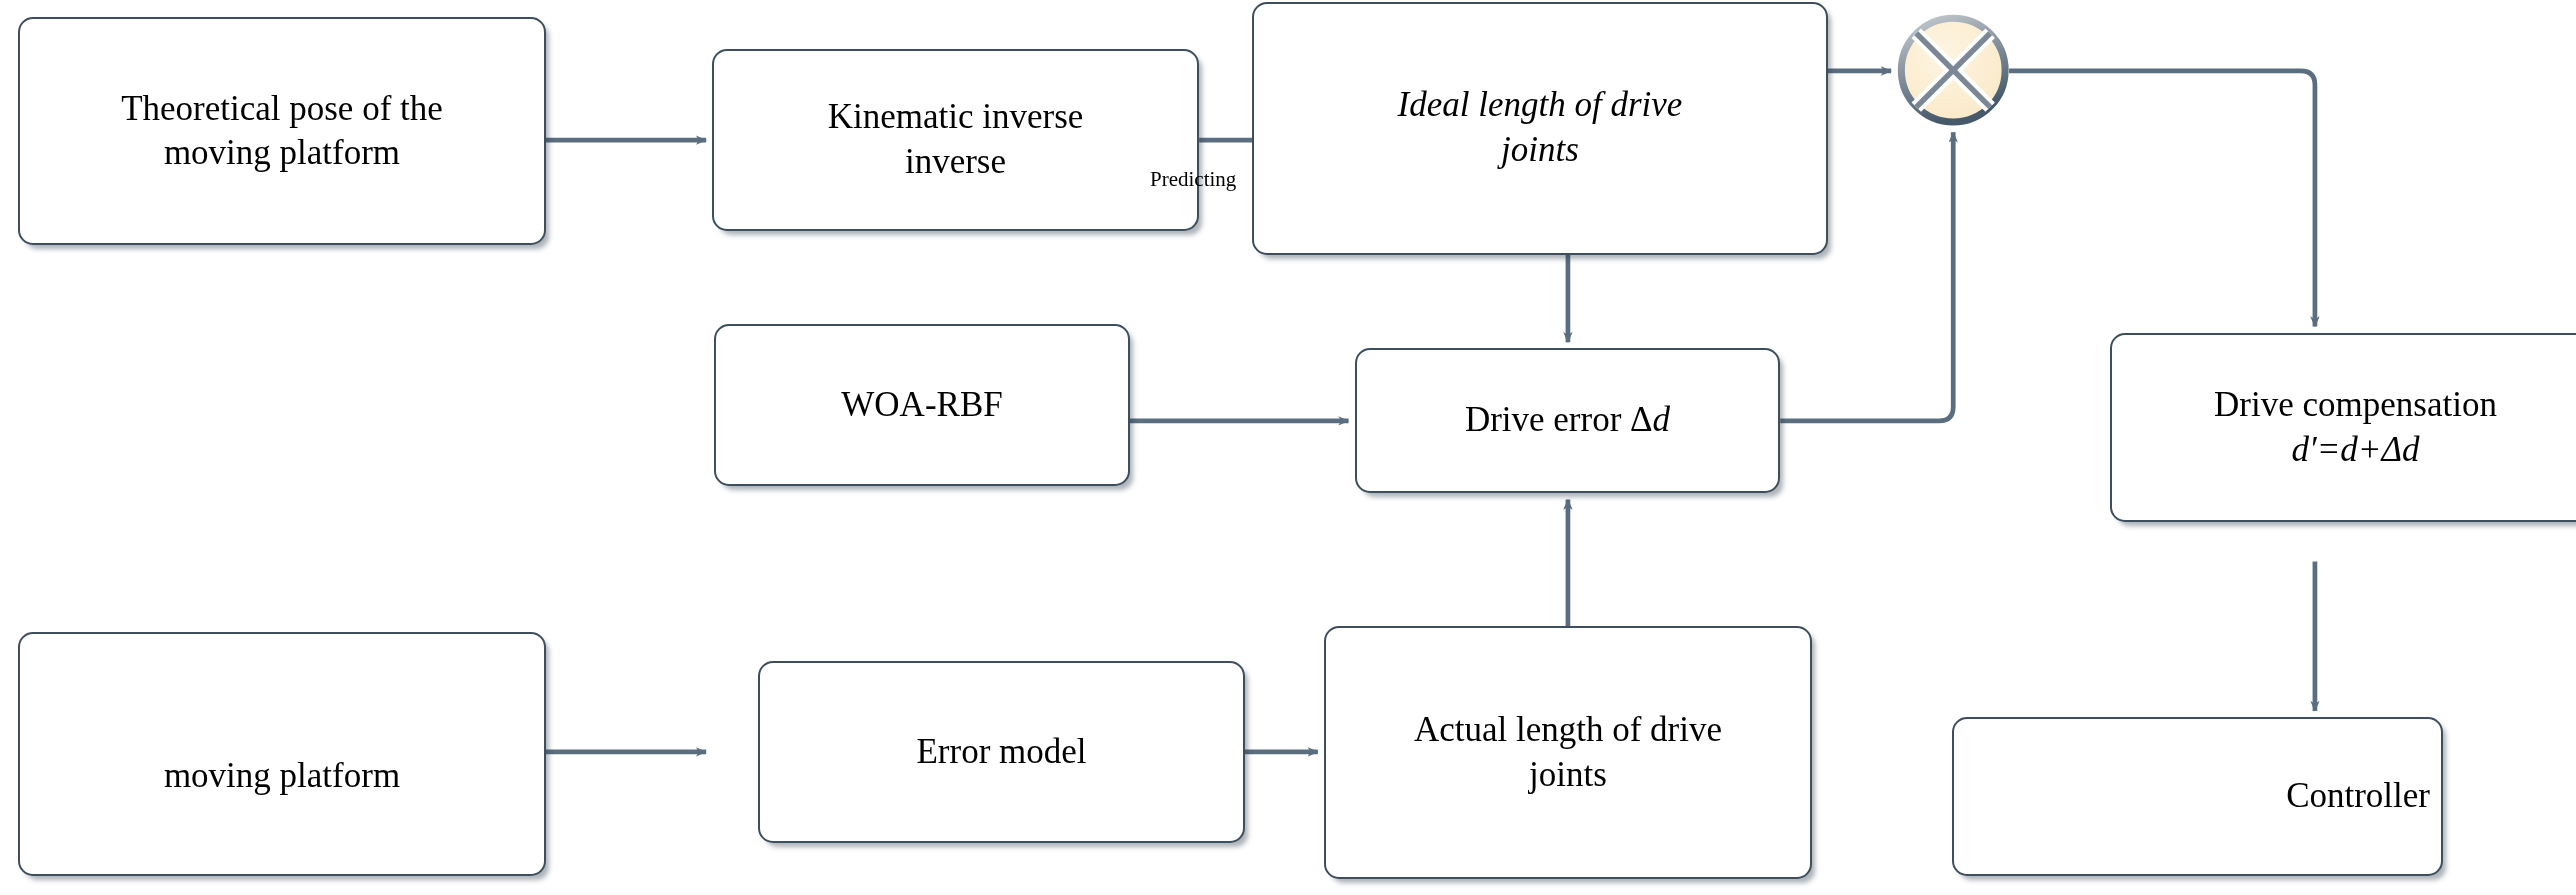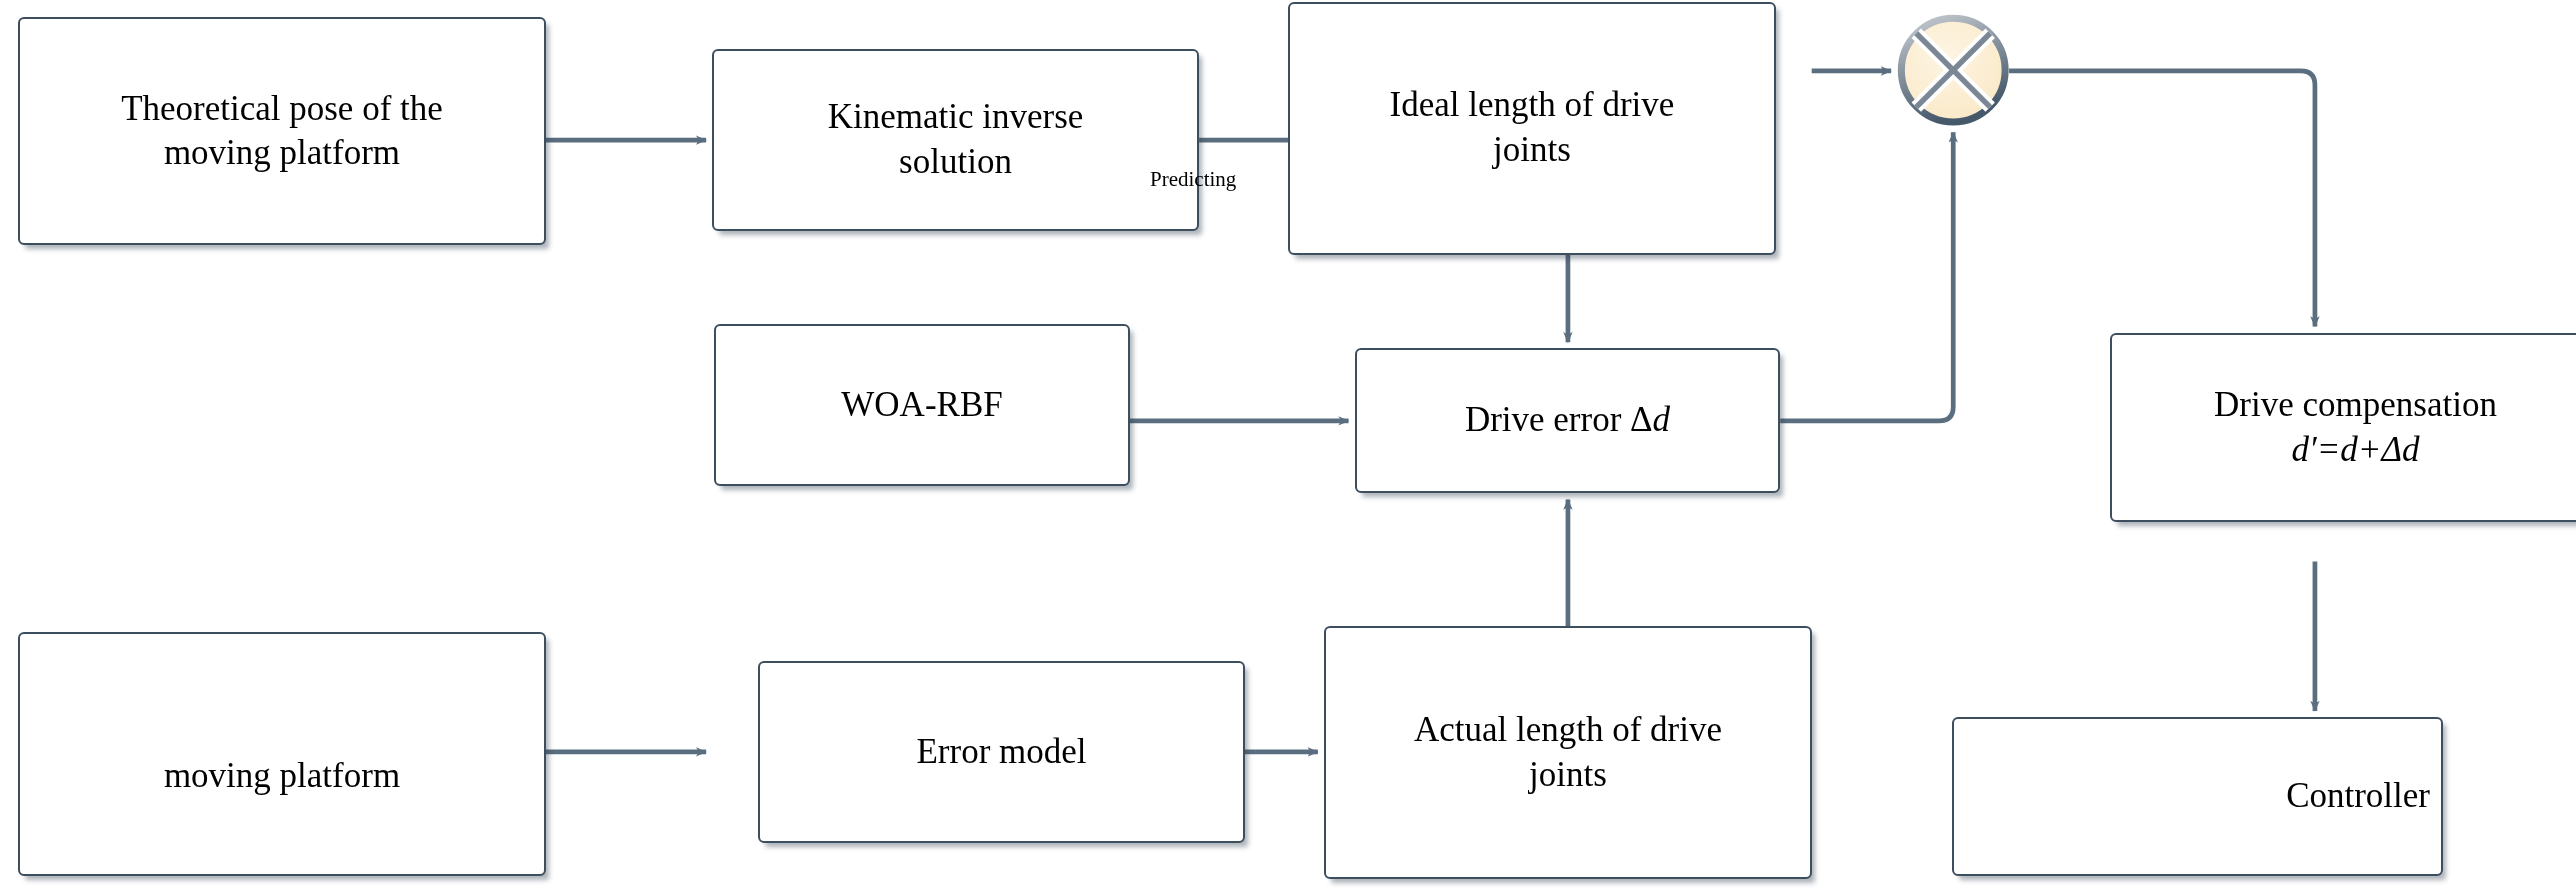--- a/index.html
+++ b/index.html
@@ -4,21 +4,21 @@
 <style>
   html,body{margin:0;padding:0;background:#ffffff;}
   body{width:2576px;height:896px;font-family:"Liberation Serif",serif;overflow:hidden;}
   #stage{position:relative;width:2576px;height:896px;background:#fff;}
   svg.layer{position:absolute;left:0;top:0;width:2576px;height:896px;}
   .node-box{
     position:absolute;
     box-sizing:border-box;
     background:#ffffff;
     border:2.4px solid #3d4e5e;
-    border-radius:6px;
+    border-radius:15px;
     display:flex;
     align-items:center;
     justify-content:center;
     text-align:center;
     color:#000000;
     font-family:"Liberation Serif",serif;
     font-size:35px;
     line-height:1.28;
     box-shadow:4.7px 5.5px 5.5px -2.4px rgba(40,55,70,0.38);
   }
@@ -96,25 +96,25 @@
   <div class="node-box" style="left:18px;top:17.3px;width:528px;height:228px;">
     <div class="inner">
       <span>Theoretical pose of the</span><br>
       <span>moving platform</span>
     </div>
   </div>
 
   <div class="node-box" style="left:712px;top:49px;width:487px;height:182px;">
     <div class="inner">
       <span>Kinematic inverse</span><br>
-      <span>solution</span>
+      <span>inverse</span>
     </div>
   </div>
 
-  <div class="node-box" style="left:1288px;top:1.6px;width:488px;height:253px;">
+  <div class="node-box" style="left:1252px;top:1.6px;width:576px;height:253px;font-style:italic;">
     <div class="inner">
       <span>Ideal length of drive</span><br>
       <span>joints</span>
     </div>
   </div>
 
   <div class="node-box" style="left:714px;top:324px;width:416px;height:162px;">
     <div class="inner">WOA-RBF</div>
   </div>
 

